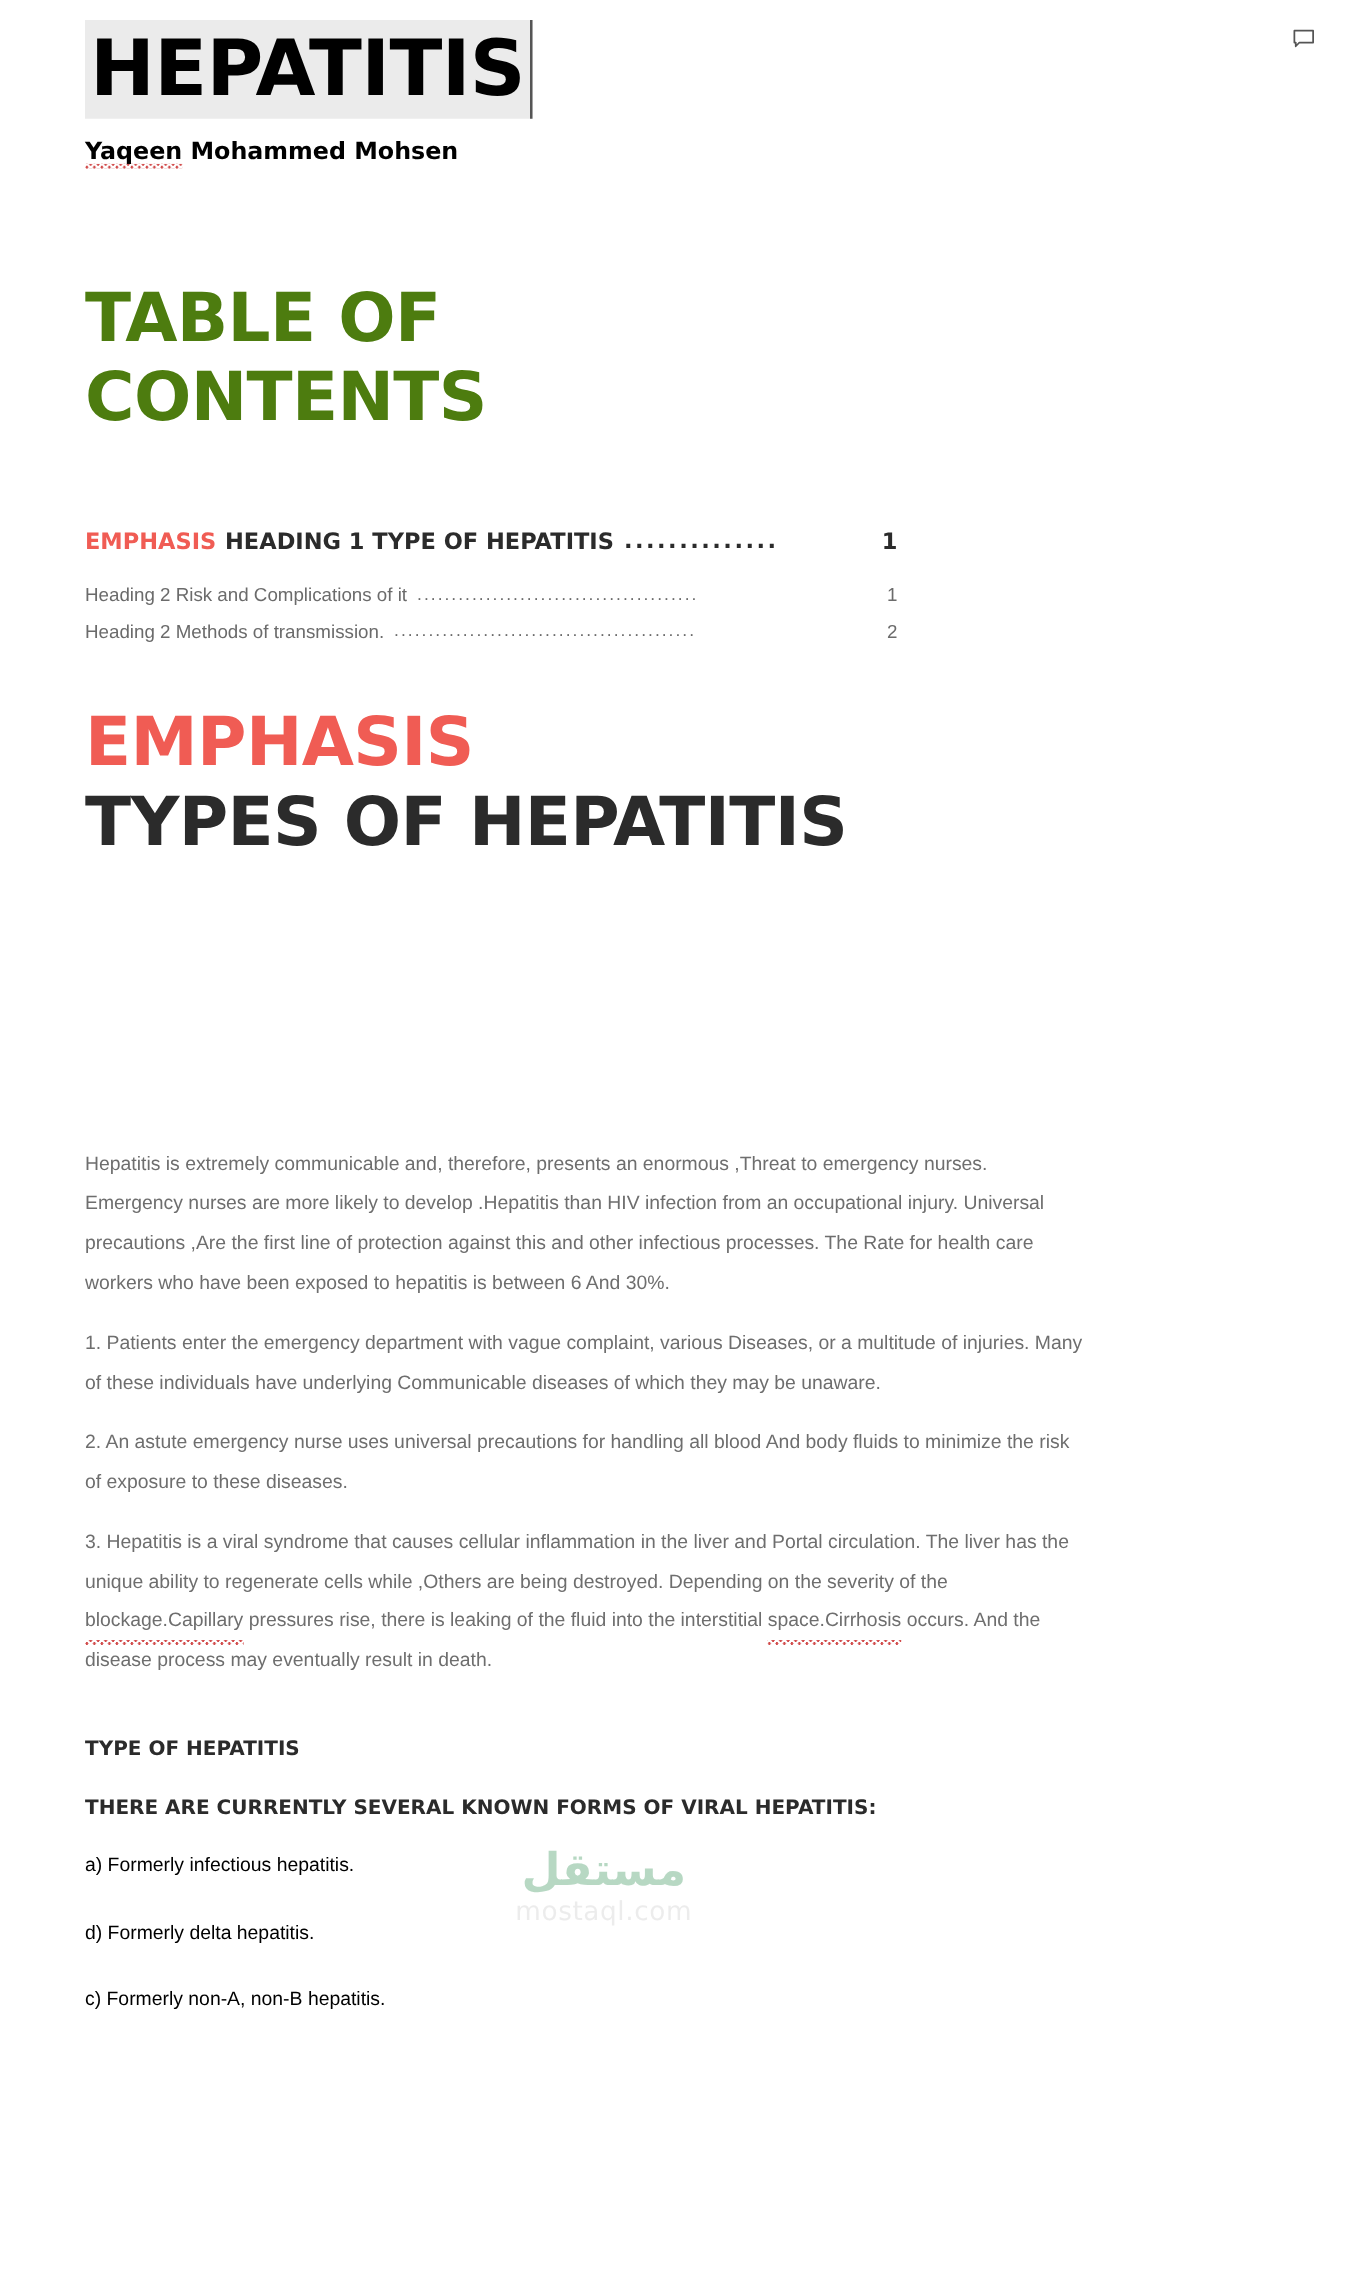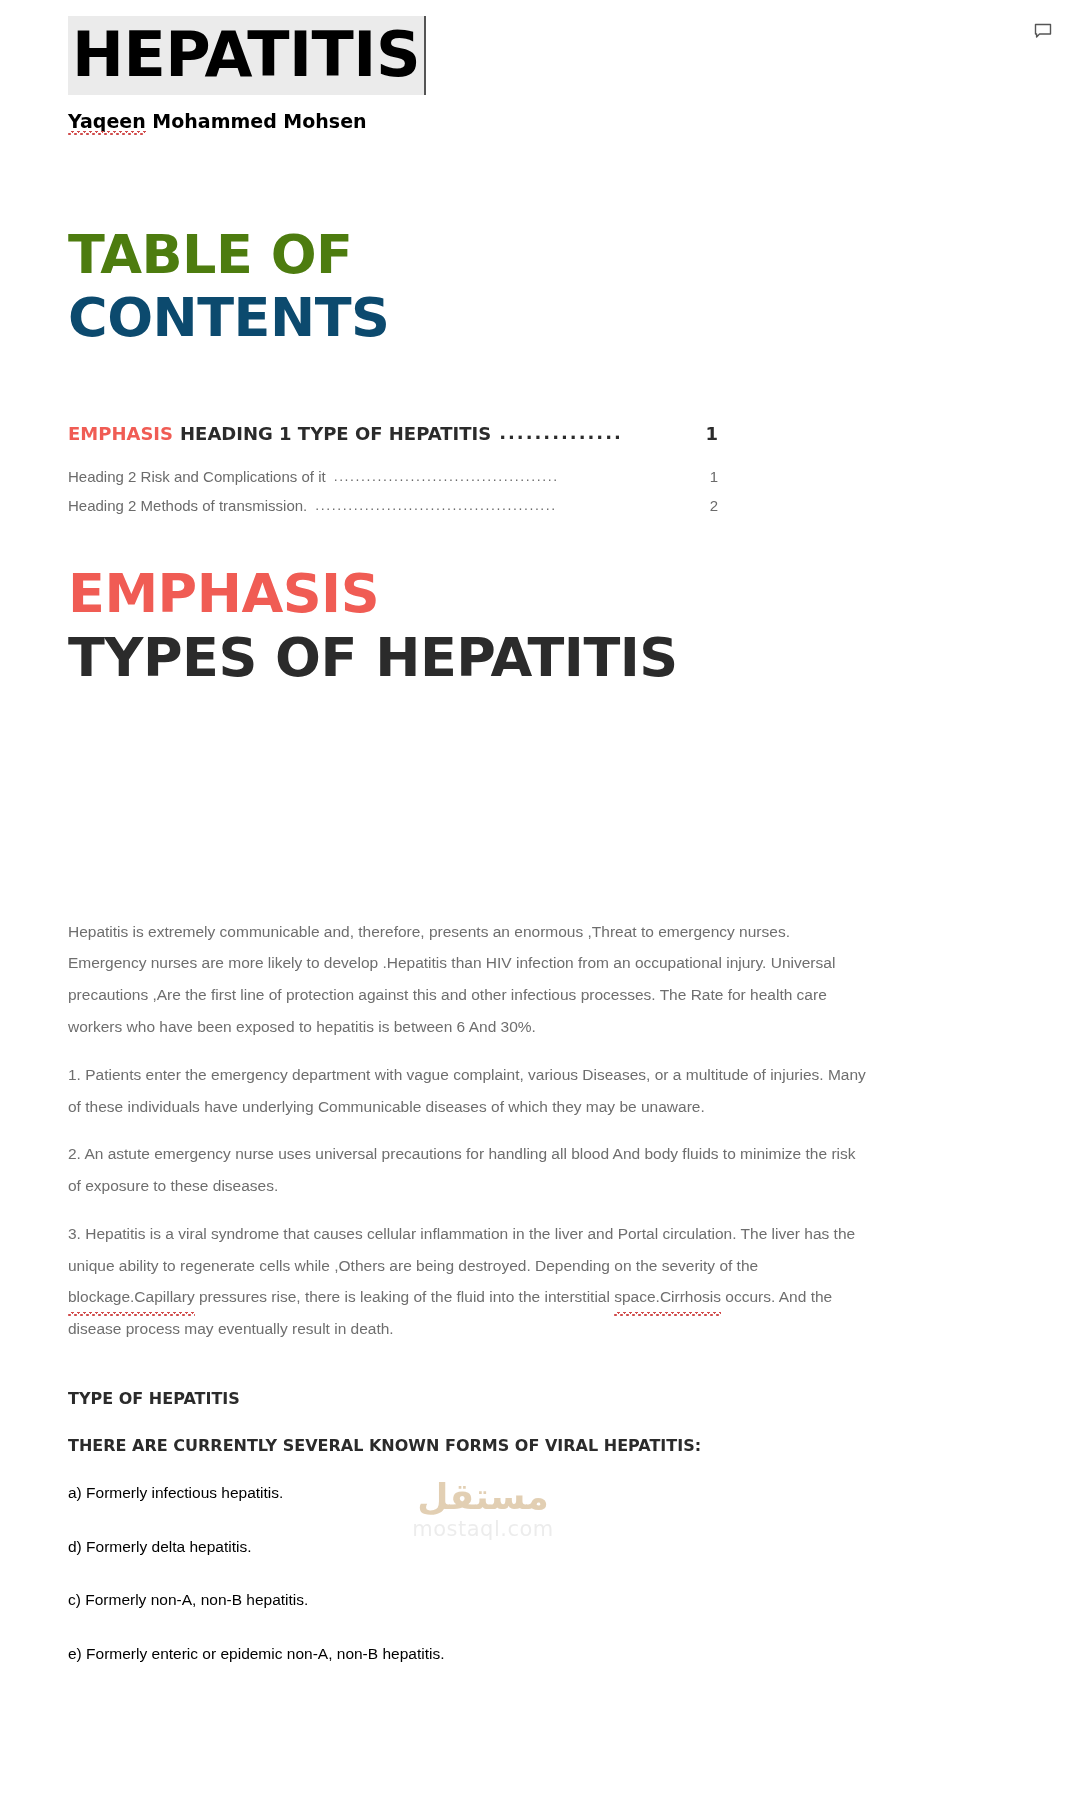--- a/index.html
+++ b/index.html
@@ -81,21 +81,21 @@
     font-size: 54px;
     font-weight: 700;
     color: #4d7c0f;
     line-height: 1.16;
     letter-spacing: -0.5px;
     font-family: "DejaVu Sans", sans-serif;
   }
   .toc-head-line2 {
     font-size: 54px;
     font-weight: 700;
-    color: #0c4a6e;
+    color: #4d7c0f;
     line-height: 1.16;
     letter-spacing: -0.5px;
     font-family: "DejaVu Sans", sans-serif;
   }
 
   
   .toc-list { margin-top: 74px; width: 650px; }
   .toc-row {
     display: flex;
     align-items: baseline;
@@ -183,21 +183,21 @@
     top: 1478px;
     width: 150px;
     text-align: center;
     opacity: 0.30;
     pointer-events: none;
     user-select: none;
   }
   .watermark .wm-ar {
     font-size: 36px;
     font-weight: 700;
-    color: #a16207;
+    color: #15803d;
     line-height: 1.05;
     font-family: "DejaVu Sans", sans-serif;
     direction: rtl;
   }
   .watermark .wm-url {
     font-size: 21px;
     color: #c2c2c2;
     letter-spacing: 0.5px;
     line-height: 1.1;
     margin-top: 2px;
@@ -265,21 +265,20 @@
     <p class="para">2. An astute emergency nurse uses universal precautions for handling all blood And body fluids to minimize the risk of exposure to these diseases.</p>
 
     <p class="para"><span>3. Hepatitis is a viral syndrome that causes cellular inflammation in the liver and Portal circulation. The liver has the unique ability to regenerate cells while ,Others are being destroyed. Depending on the severity of the </span><span class="spell">blockage.Capillary</span><span> pressures rise, there is leaking of the fluid into the interstitial </span><span class="spell">space.Cirrhosis</span><span> occurs. And the disease process may eventually result in death.</span></p>
 
     <h3 class="sub-head">TYPE OF HEPATITIS</h3>
     <h3 class="sub-head2"> THERE ARE CURRENTLY SEVERAL KNOWN FORMS OF VIRAL HEPATITIS:</h3>
 
     <p class="list-item">a) Formerly infectious hepatitis.</p>
     <p class="list-item">d) Formerly delta hepatitis.</p>
     <p class="list-item">c) Formerly non-A, non-B hepatitis.</p>
-    <p class="list-item">e) Formerly enteric or epidemic non-A, non-B hepatitis.</p>
 
   </div>
 
 </div>
 
 <div class="watermark">
   <div class="wm-ar">مستقل</div>
   <div class="wm-url">mostaql.com</div>
 </div>
 

